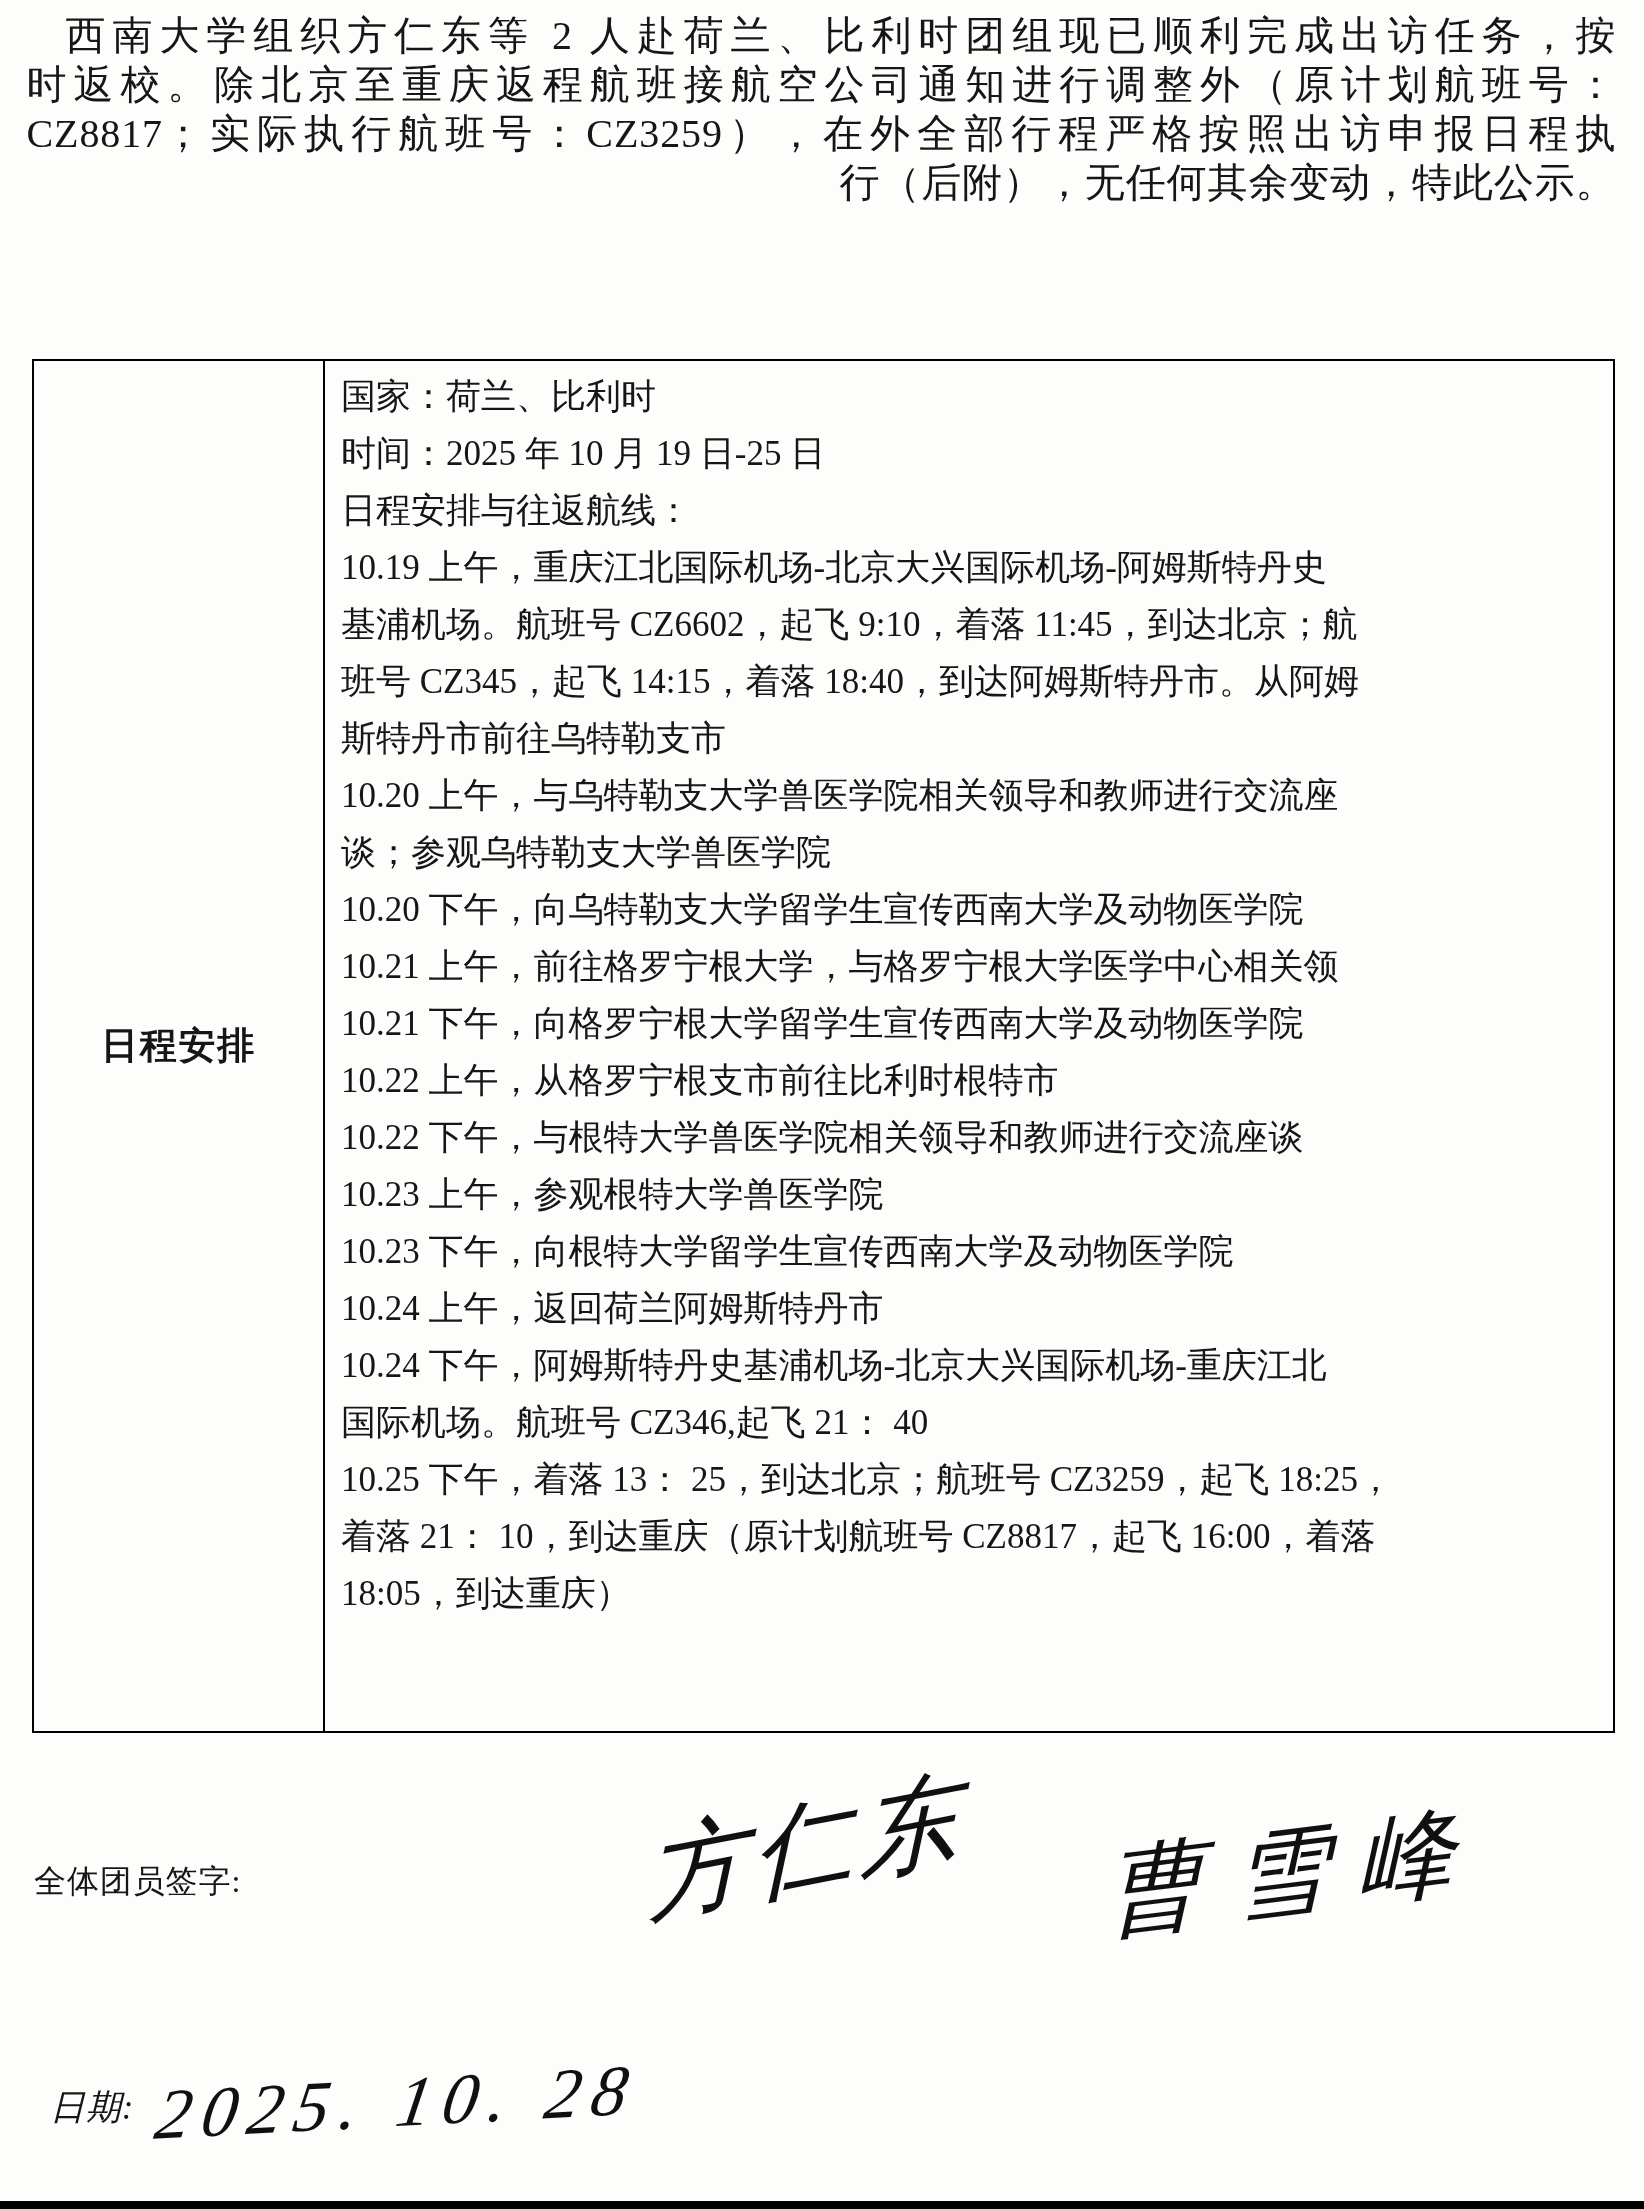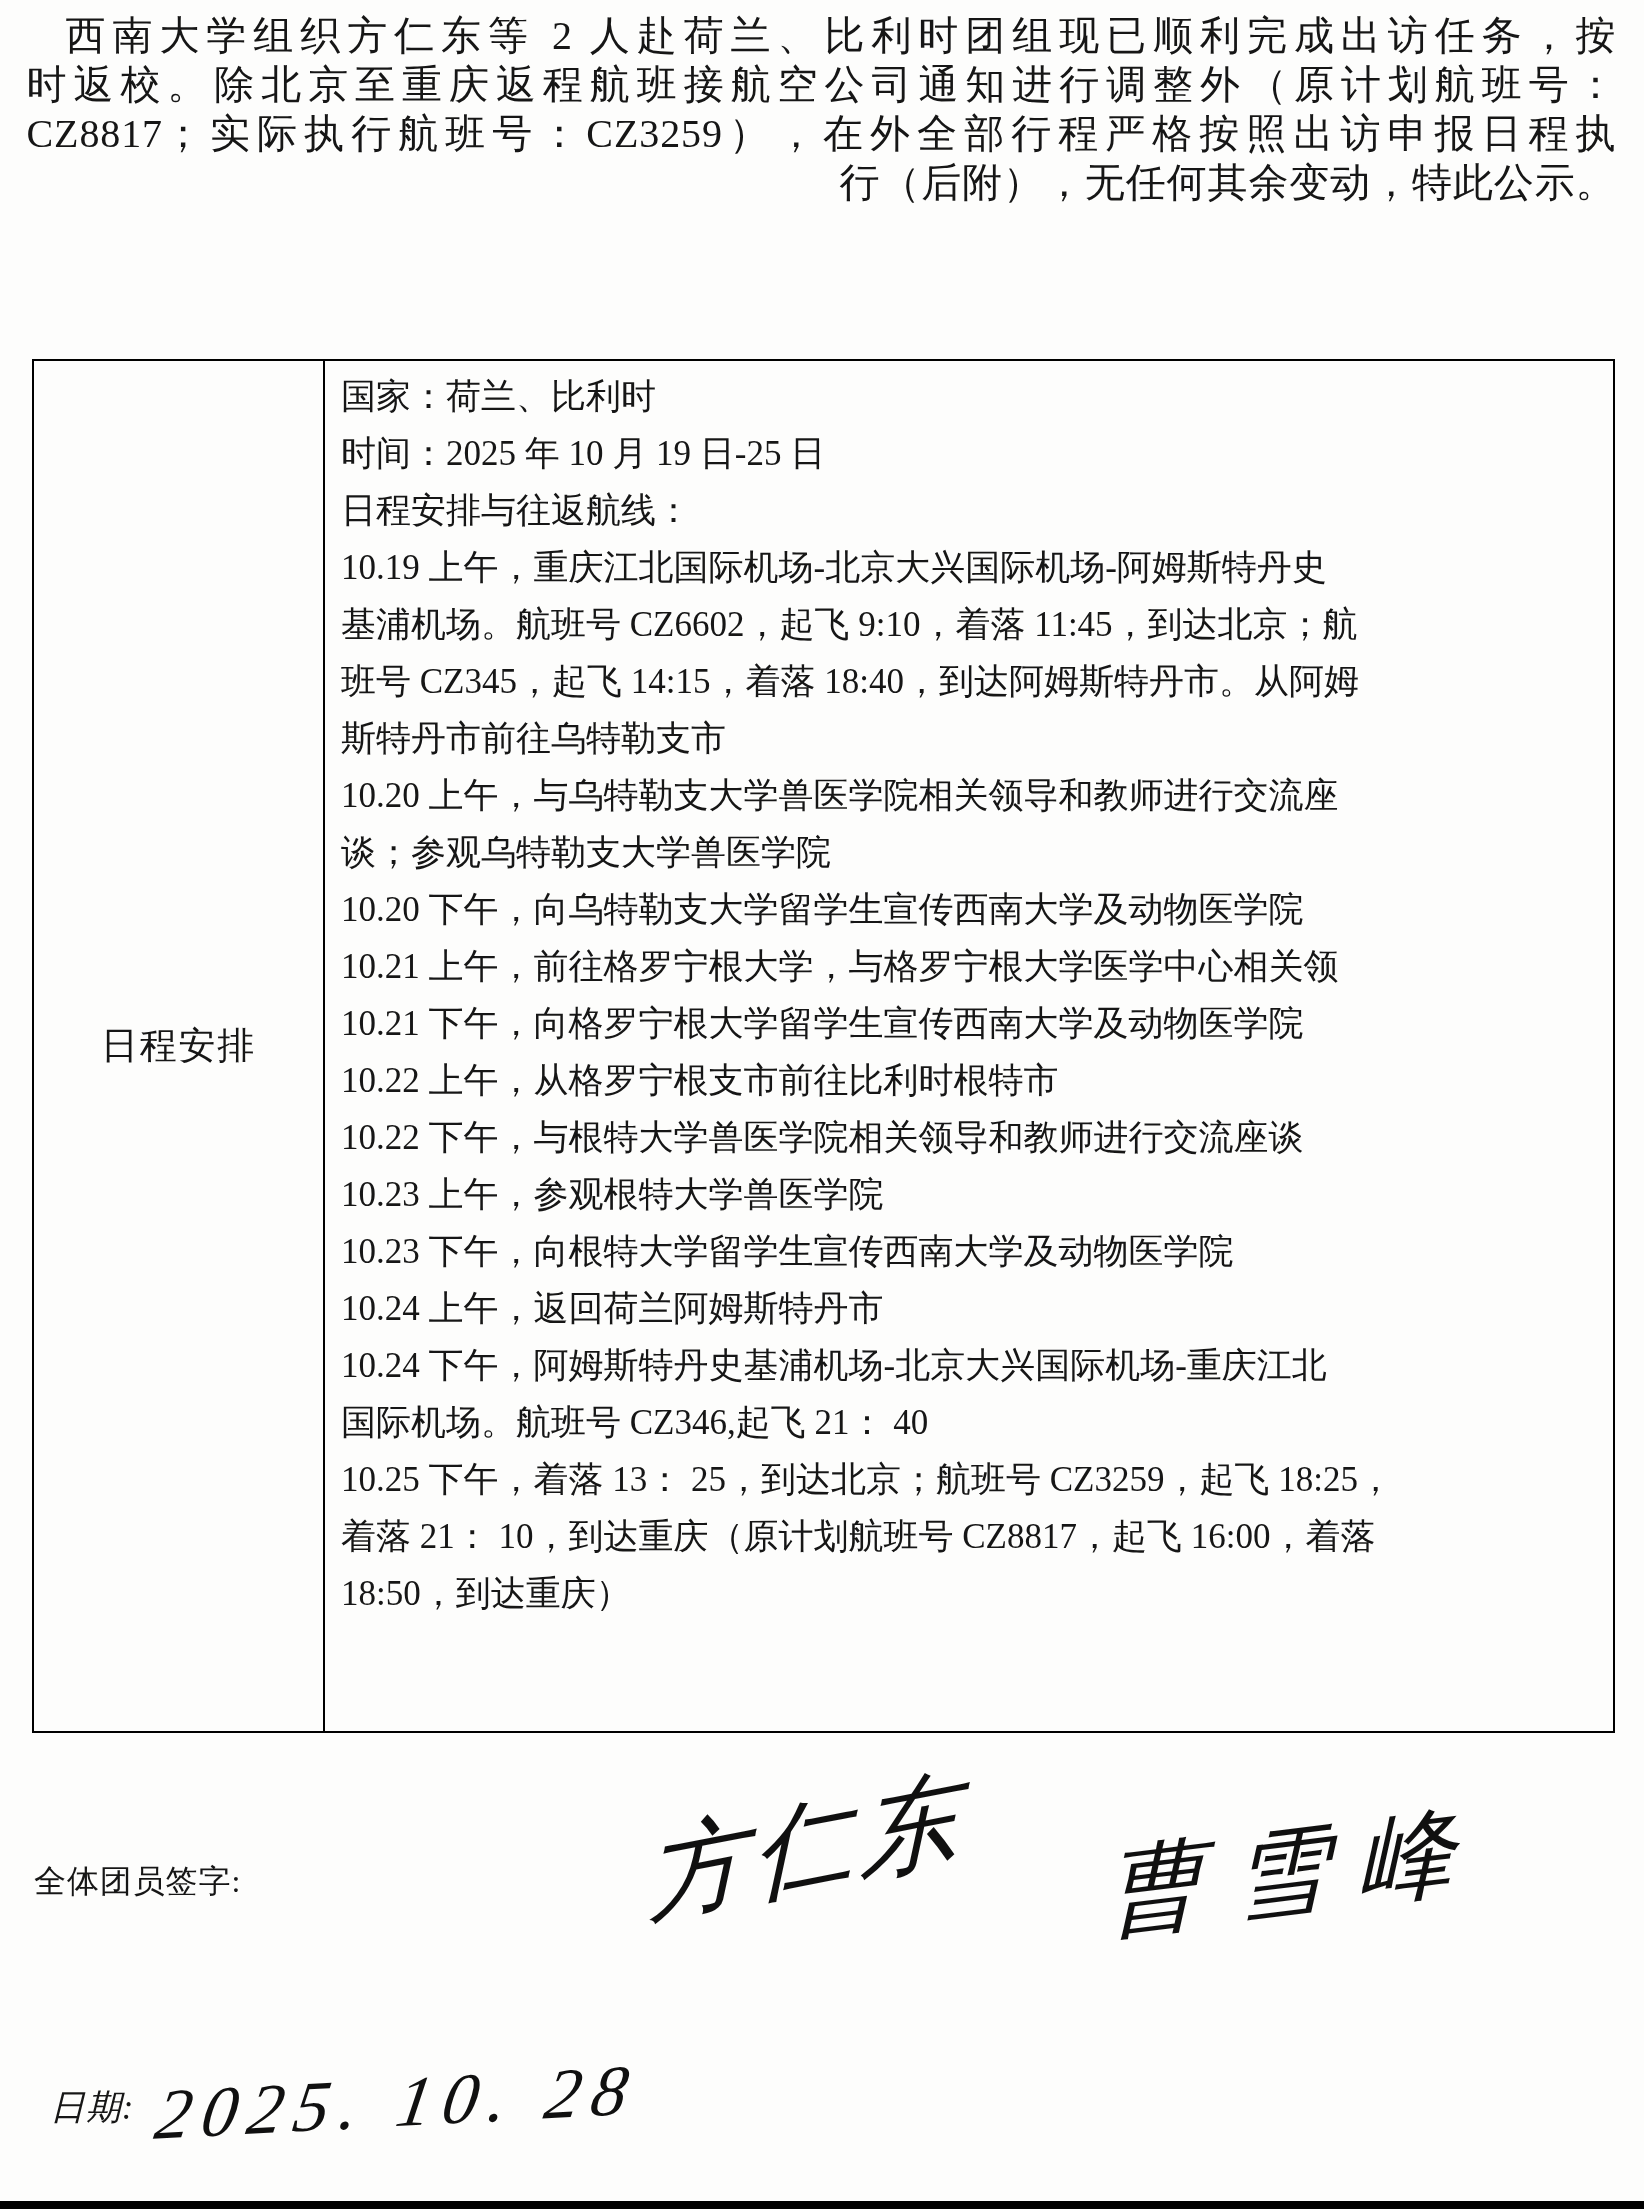--- a/index.html
+++ b/index.html
@@ -40,21 +40,21 @@
   }
   .label-col {
     width: 291px;
     border-right: 2.6px solid #000;
     box-sizing: border-box;
     display: flex;
     align-items: center;
     justify-content: center;
   }
   .row-label {
-    font-weight: normal;
+    font-weight: bold;
     font-size: 37px;
     letter-spacing: 1.8px;
     white-space: nowrap;
     text-align: center;
   }
   .content-col {
     flex: 1;
     padding: 7px 12.4px 0 16px;
     font-size: 35px;
     line-height: 57px;
@@ -150,21 +150,21 @@
       <div class="line">10.21 下午，向格罗宁根大学留学生宣传西南大学及动物医学院</div>
       <div class="line">10.22 上午，从格罗宁根支市前往比利时根特市</div>
       <div class="line">10.22 下午，与根特大学兽医学院相关领导和教师进行交流座谈</div>
       <div class="line">10.23 上午，参观根特大学兽医学院</div>
       <div class="line">10.23 下午，向根特大学留学生宣传西南大学及动物医学院</div>
       <div class="line">10.24 上午，返回荷兰阿姆斯特丹市</div>
       <div class="line">10.24 下午，阿姆斯特丹史基浦机场-北京大兴国际机场-重庆江北</div>
       <div class="line">国际机场。航班号 CZ346,起飞 21： 40</div>
       <div class="line">10.25 下午，着落 13： 25，到达北京；航班号 CZ3259，起飞 18:25，</div>
       <div class="line">着落 21： 10，到达重庆（原计划航班号 CZ8817，起飞 16:00，着落</div>
-      <div class="line">18:50，到达重庆）</div>
+      <div class="line">18:05，到达重庆）</div>
     </div>
   </div>
 
   <div class="sign-label">全体团员签字:</div>
   <div class="handwritten sig-1">方仁东</div>
   <div class="handwritten sig-2">曹雪峰</div>
 
   <div class="date-label">日期:</div>
   <div class="handwritten date-value">2025.  10.  28</div>
 

